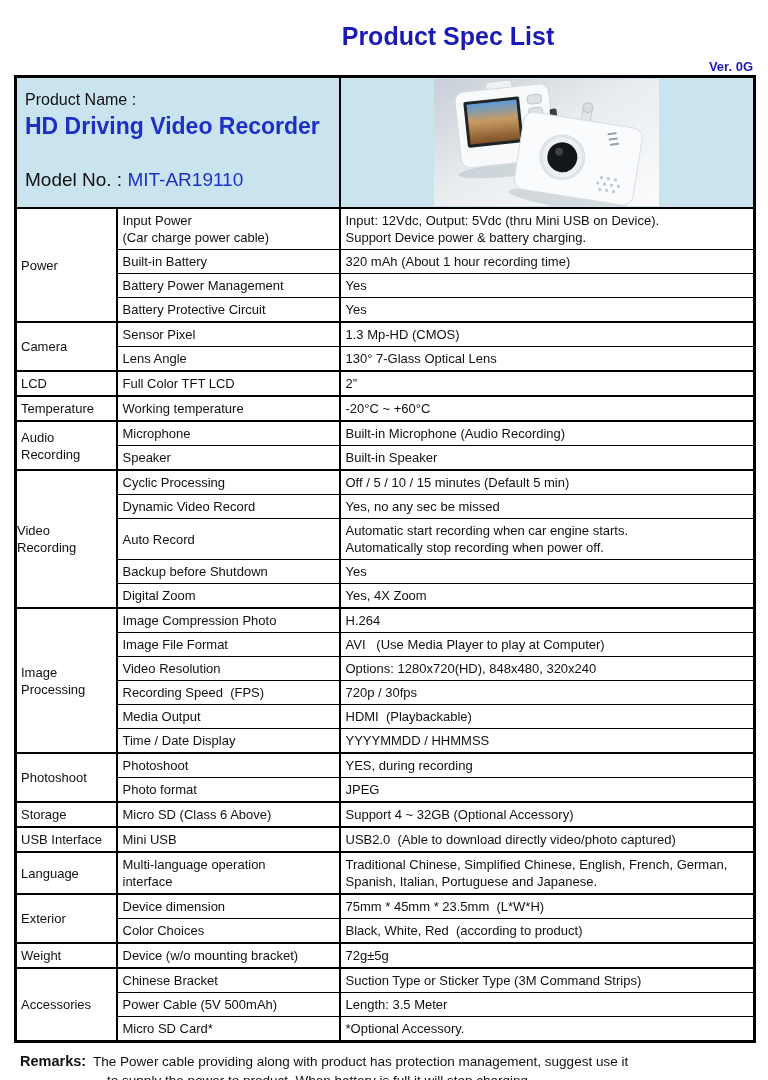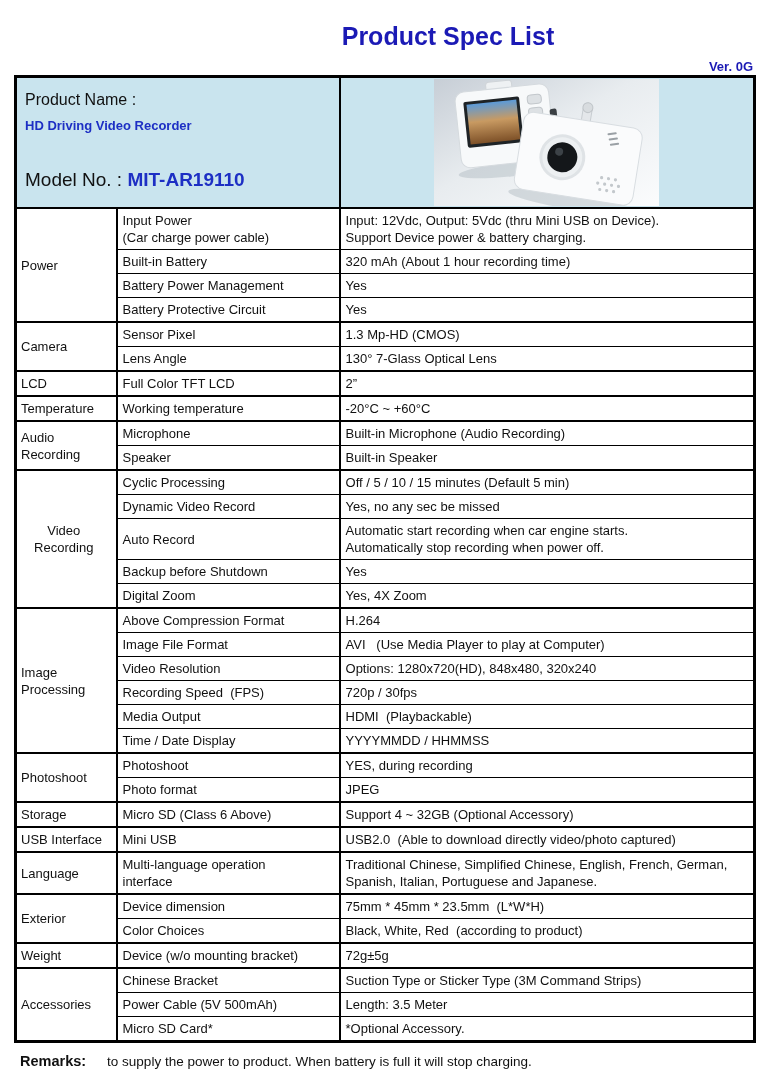--- a/index.html
+++ b/index.html
@@ -30,34 +30,34 @@
     table-layout:fixed;border:3px solid var(--border-color);
   }
   col.c1{width:101px;} col.c2{width:223px;} col.c3{width:415px;}
   thead td{
     border:2px solid var(--border-color);
     background:var(--header-bg);
     height:128px;vertical-align:top;
   }
   .header-left{padding:10px 4px 8px 8px;}
   .pn-label{font-size:16px;color:#111;line-height:24px;}
-  .pn-value{font-size:13px;color:var(--accent-blue);font-weight:600;line-height:24px;margin-top:2px;}
+  .pn-value{font-size:23px;color:var(--accent-blue);font-weight:600;line-height:24px;margin-top:2px;}
   .model-line{font-size:19px;color:#111;margin-top:30px;line-height:24px;}
-  .model-no{color:var(--accent-blue);font-weight:700;}
+  .model-no{color:var(--accent-blue);font-weight:400;}
   .header-right{vertical-align:middle !important;text-align:center;}
   .header-right svg{display:block;margin:0 auto;}
   tbody td{
     border:1px solid var(--border-color);
     border-left-width:2px;border-right-width:2px;
     font-size:13px;line-height:17px;padding:3px 5px;
     vertical-align:middle;white-space:pre-wrap;
   }
   tr.section-start td{border-top-width:2px;margin-left:20px;}
   td.cat{padding-left:4px;}
-  td.cat.center{text-align:center;padding-left:0;}
+  td.cat.center{text-align:left;padding-left:0;}
   .remarks{
     display:flex;align-items:flex-start;
     margin:9px 0 0 20px;width:730px;
   }
   .remarks-label{font-weight:bold;font-size:14.5px;line-height:19px;flex:0 0 auto;margin-right:7px;text-align:right;}
   .remarks-text{font-size:13.5px;line-height:19px;}
   .remarks-line2{text-indent:14px;}
 </style>
 </head>
 <body>
@@ -203,21 +203,21 @@
         <tr>
           <td class="item">Backup before Shutdown</td>
           <td class="val">Yes</td>
         </tr>
         <tr>
           <td class="item">Digital Zoom</td>
           <td class="val">Yes, 4X Zoom</td>
         </tr>
         <tr class="section-start">
           <td class="cat" rowspan="6">Image Processing</td>
-          <td class="item">Above Compression Format</td>
+          <td class="item">Image Compression Photo</td>
           <td class="val">H.264</td>
         </tr>
         <tr>
           <td class="item">Image File Format</td>
           <td class="val">AVI   (Use Media Player to play at Computer)</td>
         </tr>
         <tr>
           <td class="item">Video Resolution</td>
           <td class="val">Options: 1280x720(HD), 848x480, 320x240</td>
         </tr>
@@ -285,17 +285,18 @@
         <tr>
           <td class="item">Micro SD Card*</td>
           <td class="val">*Optional Accessory.</td>
         </tr>
       </tbody>
   </table>
 
   <div class="remarks">
     <span class="remarks-label">Remarks:</span>
     <div class="remarks-text">
+      <div class="remarks-line1">The Power cable providing along with product has protection management, suggest use it</div>
       <div class="remarks-line2">to supply the power to product. When battery is full it will stop charging.</div>
     </div>
   </div>
 
 </div>
 
 </body></html>

